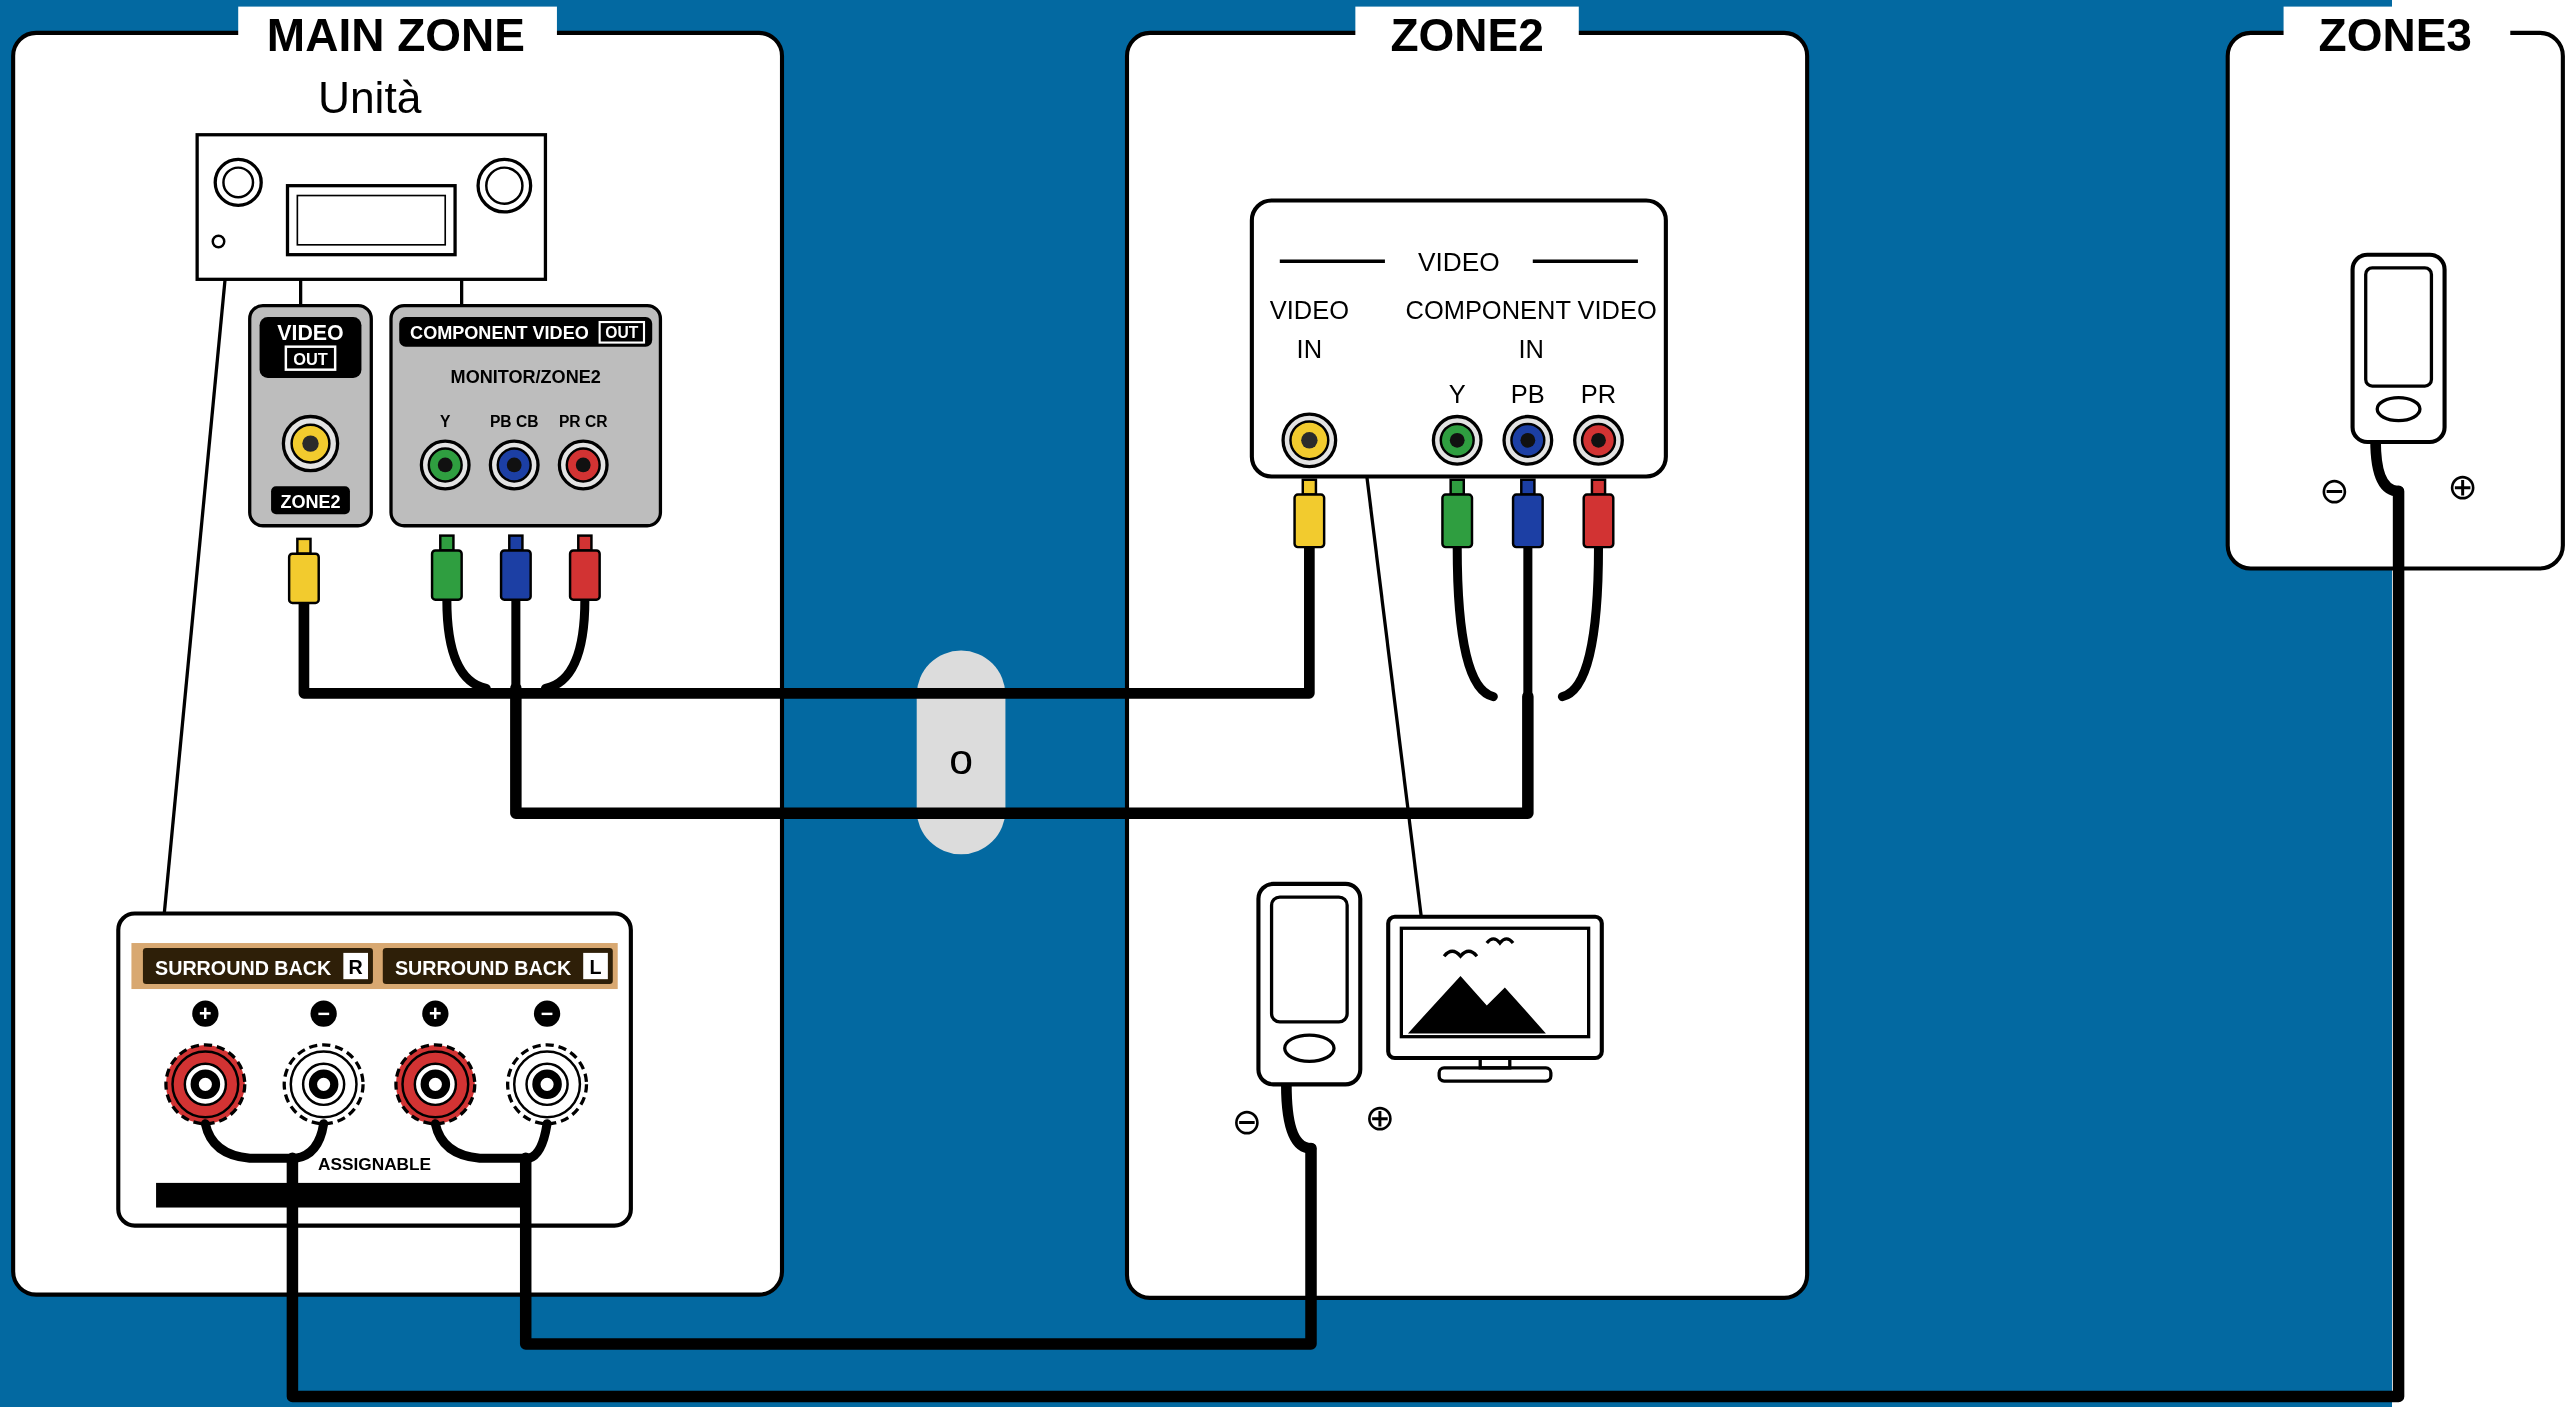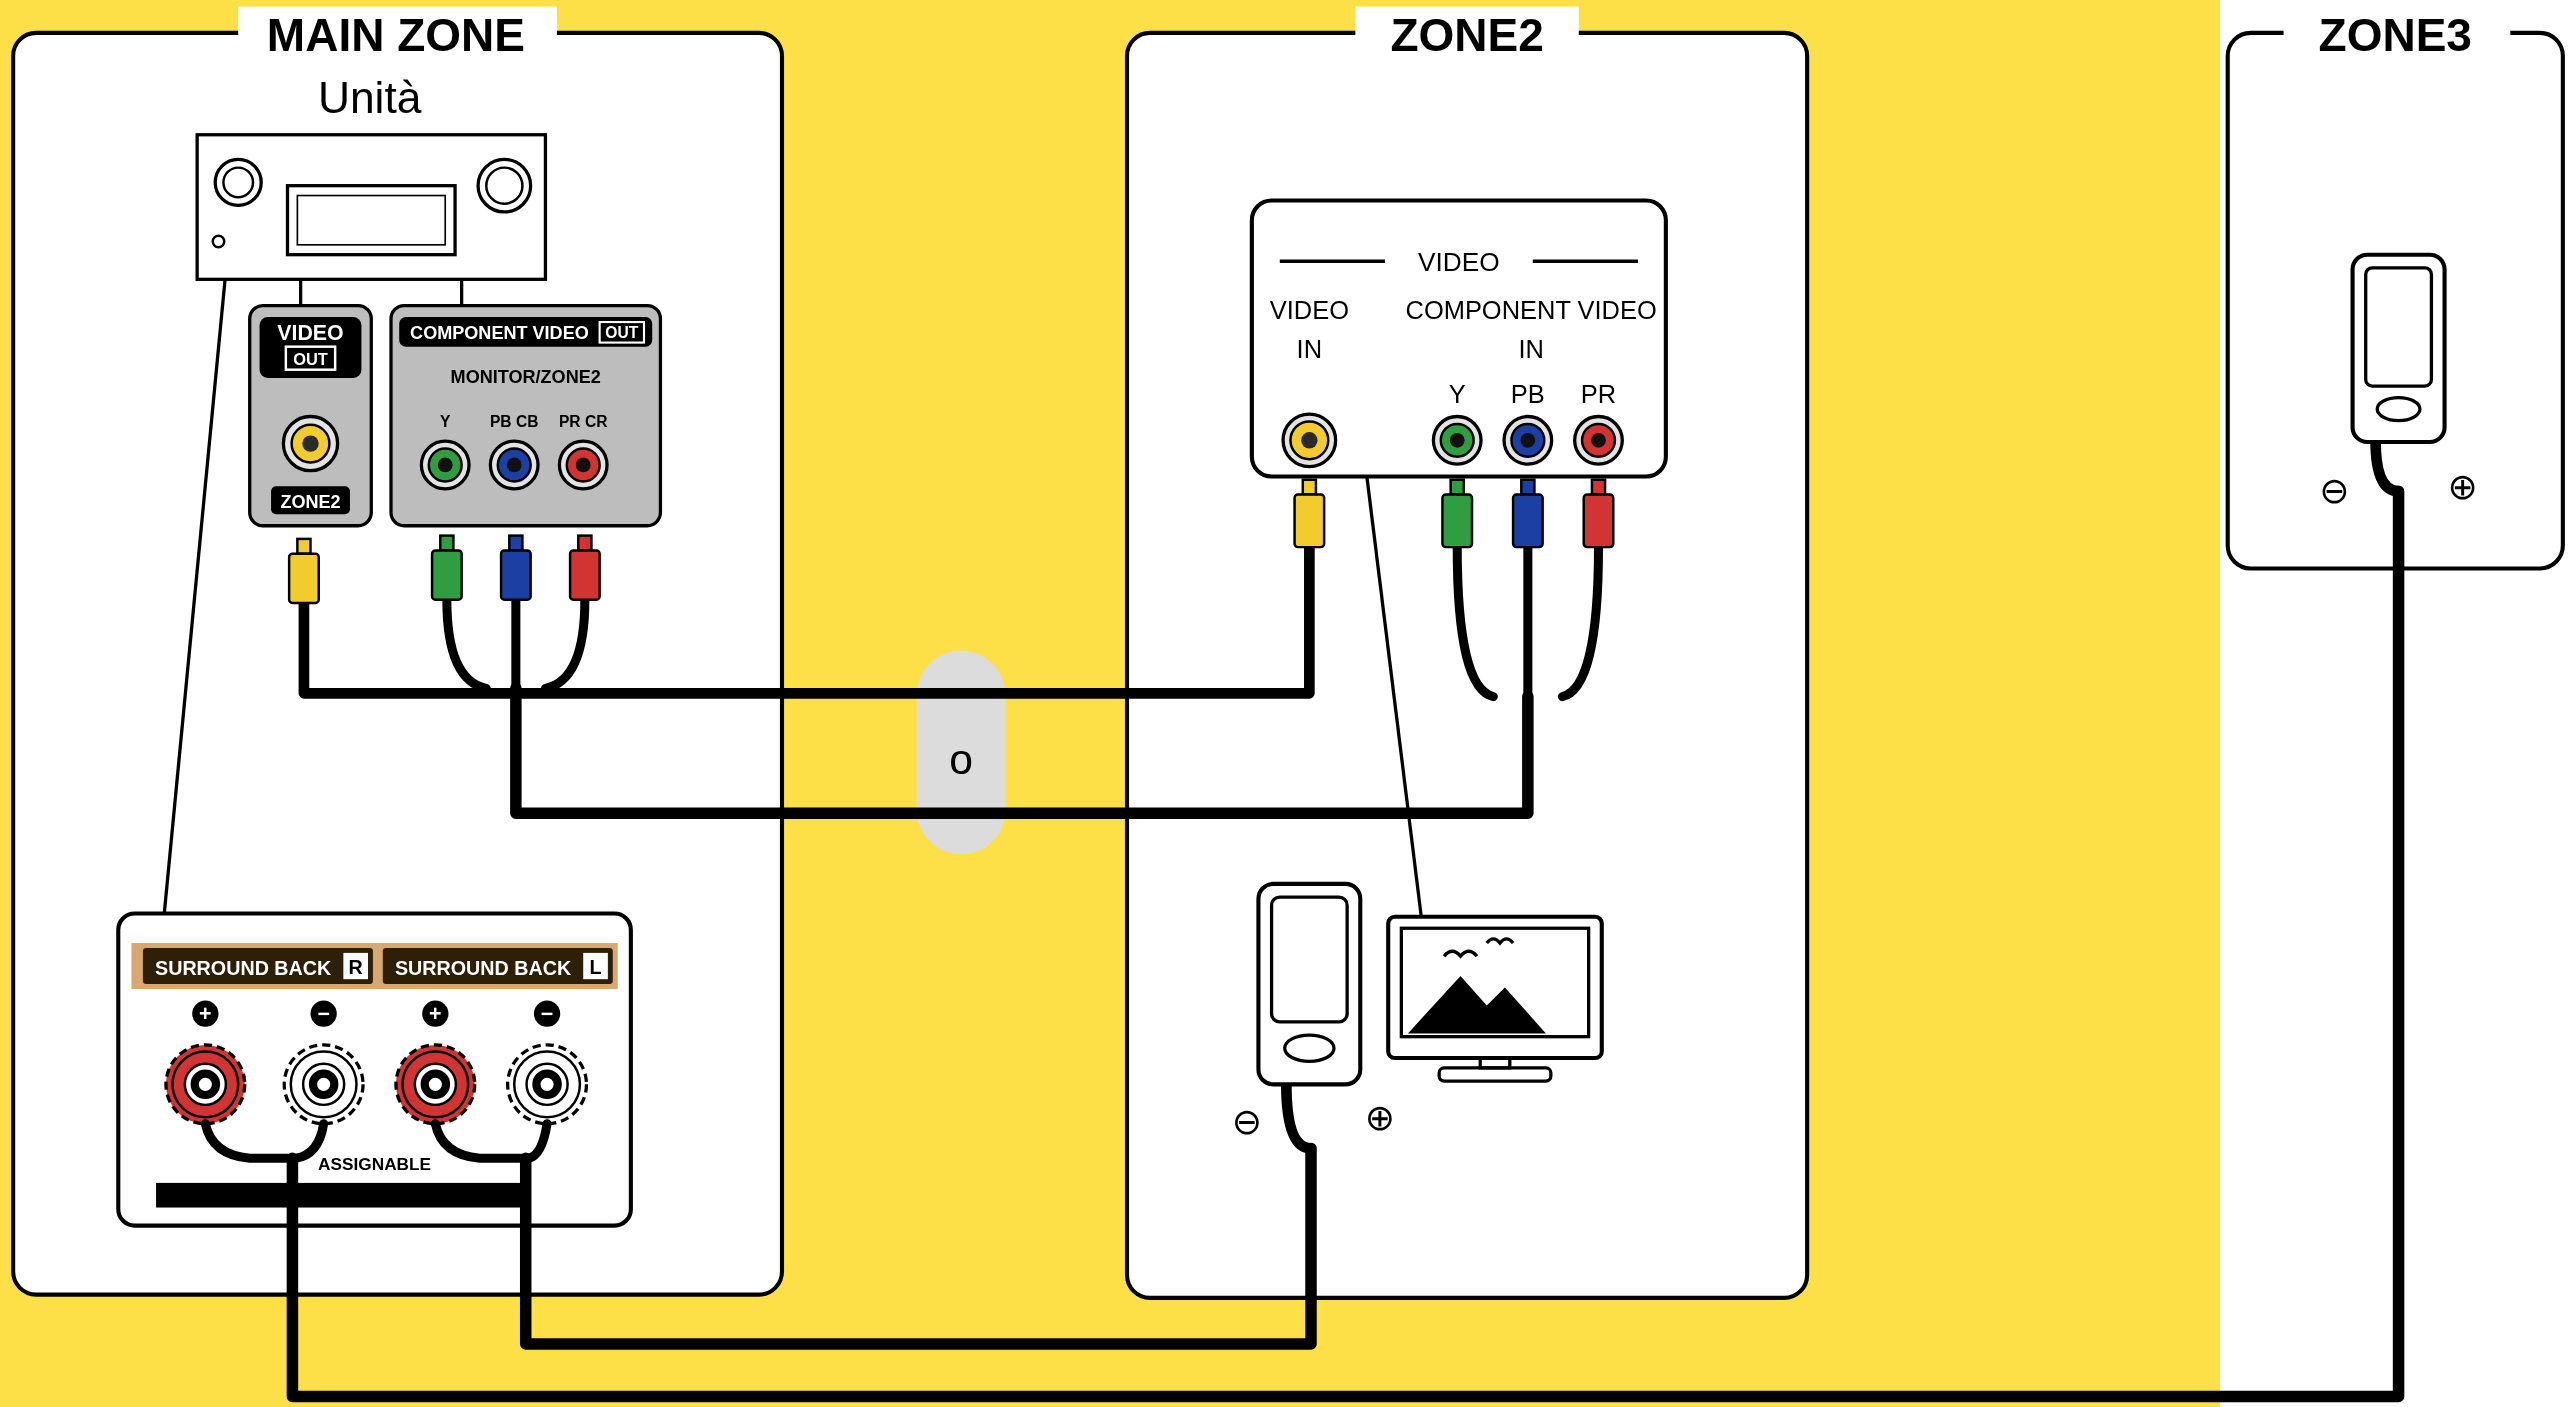--- a/index.html
+++ b/index.html
@@ -1,16 +1,16 @@
 <!DOCTYPE html>
 <html style="font-size:14px"><head>
 <meta charset="utf-8">
 <style>
   html,body{margin:0;padding:0;background:#fff;}
-  .stage{width:2220px;height:1408px;background:#fde047;}
+  .stage{width:2392px;height:1408px;background:#0369a1;}
   svg{display:block;font-family:"Liberation Sans","DejaVu Sans",sans-serif;}
   .stroke{fill:none;stroke:#000;}
   .box{fill:#fff;stroke:#000;stroke-width:2.5;}
   .thin{stroke-width:2;}
   .cable{fill:none;stroke:#000;stroke-linecap:round;stroke-linejoin:round;}
   .w5{stroke-width:5.5;} .w6{stroke-width:6.5;} .w7{stroke-width:7;}
   .t-title{font-size:28px;font-weight:bold;text-anchor:middle;fill:#000;}
   .t-unit{font-size:27px;text-anchor:middle;fill:#000;}
   .t-w13{font-size:13px;font-weight:bold;fill:#fff;text-anchor:middle;}
   .t-w12{font-size:12px;font-weight:bold;fill:#fff;text-anchor:middle;}

